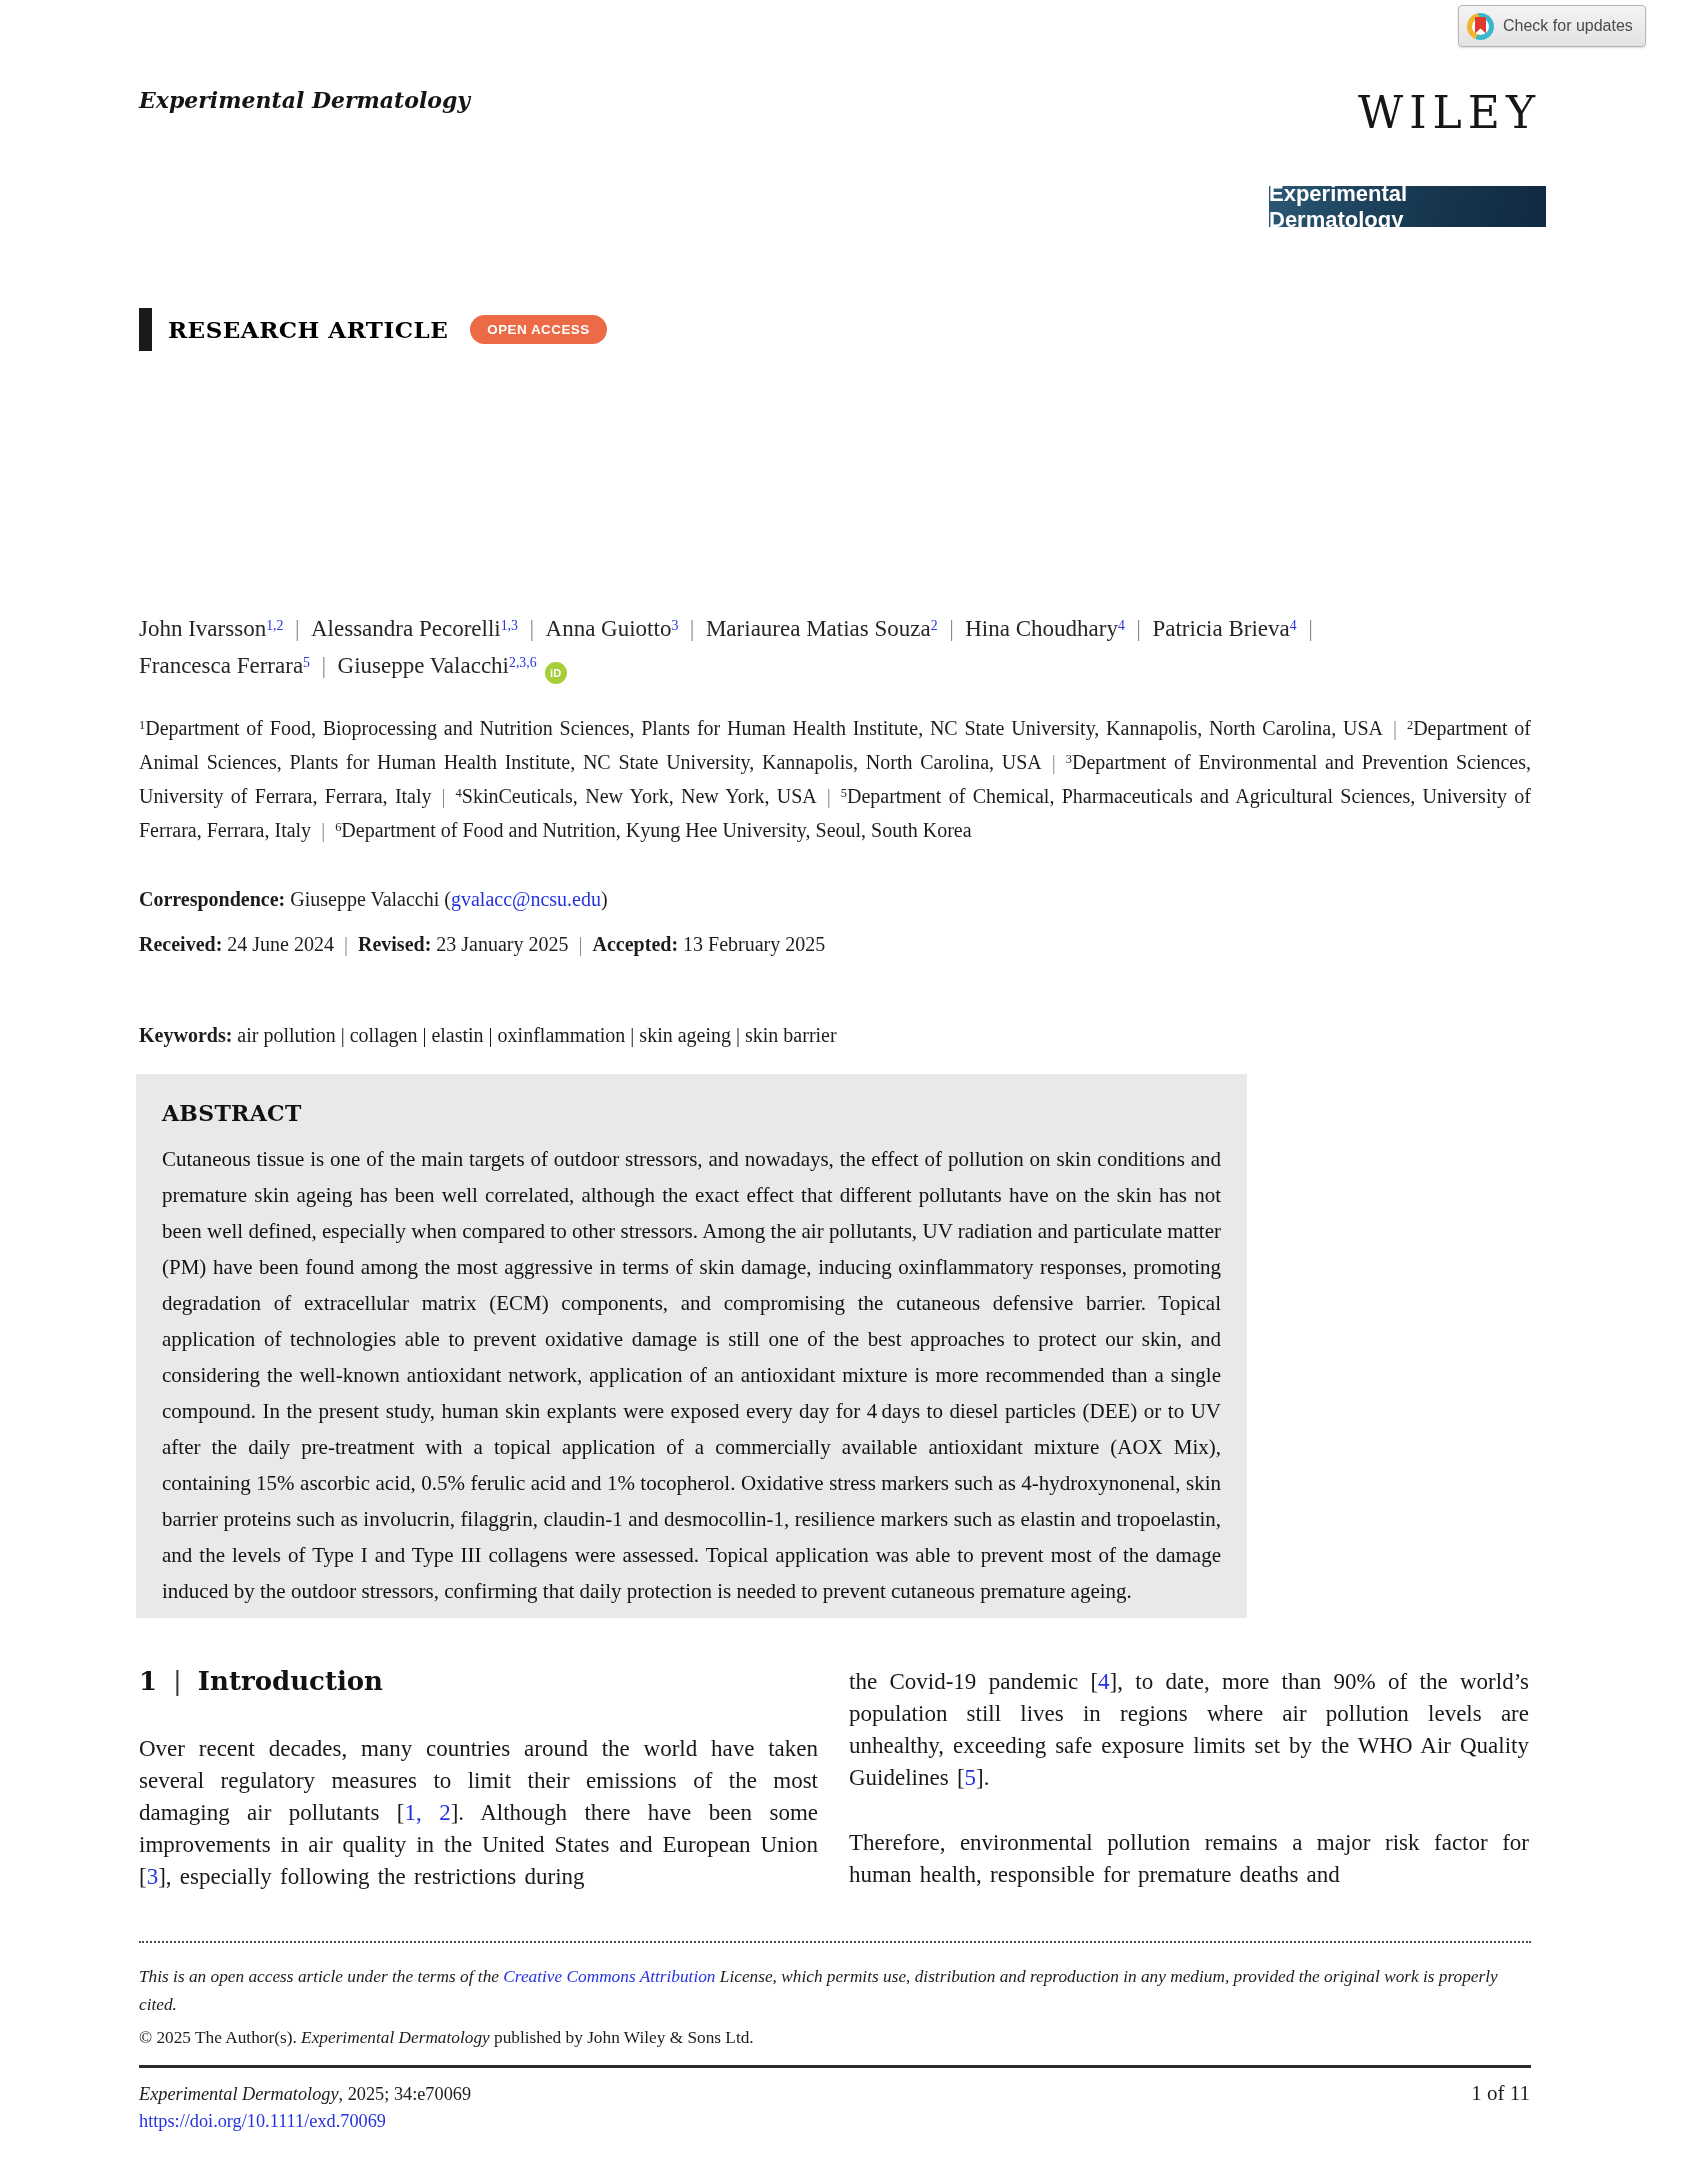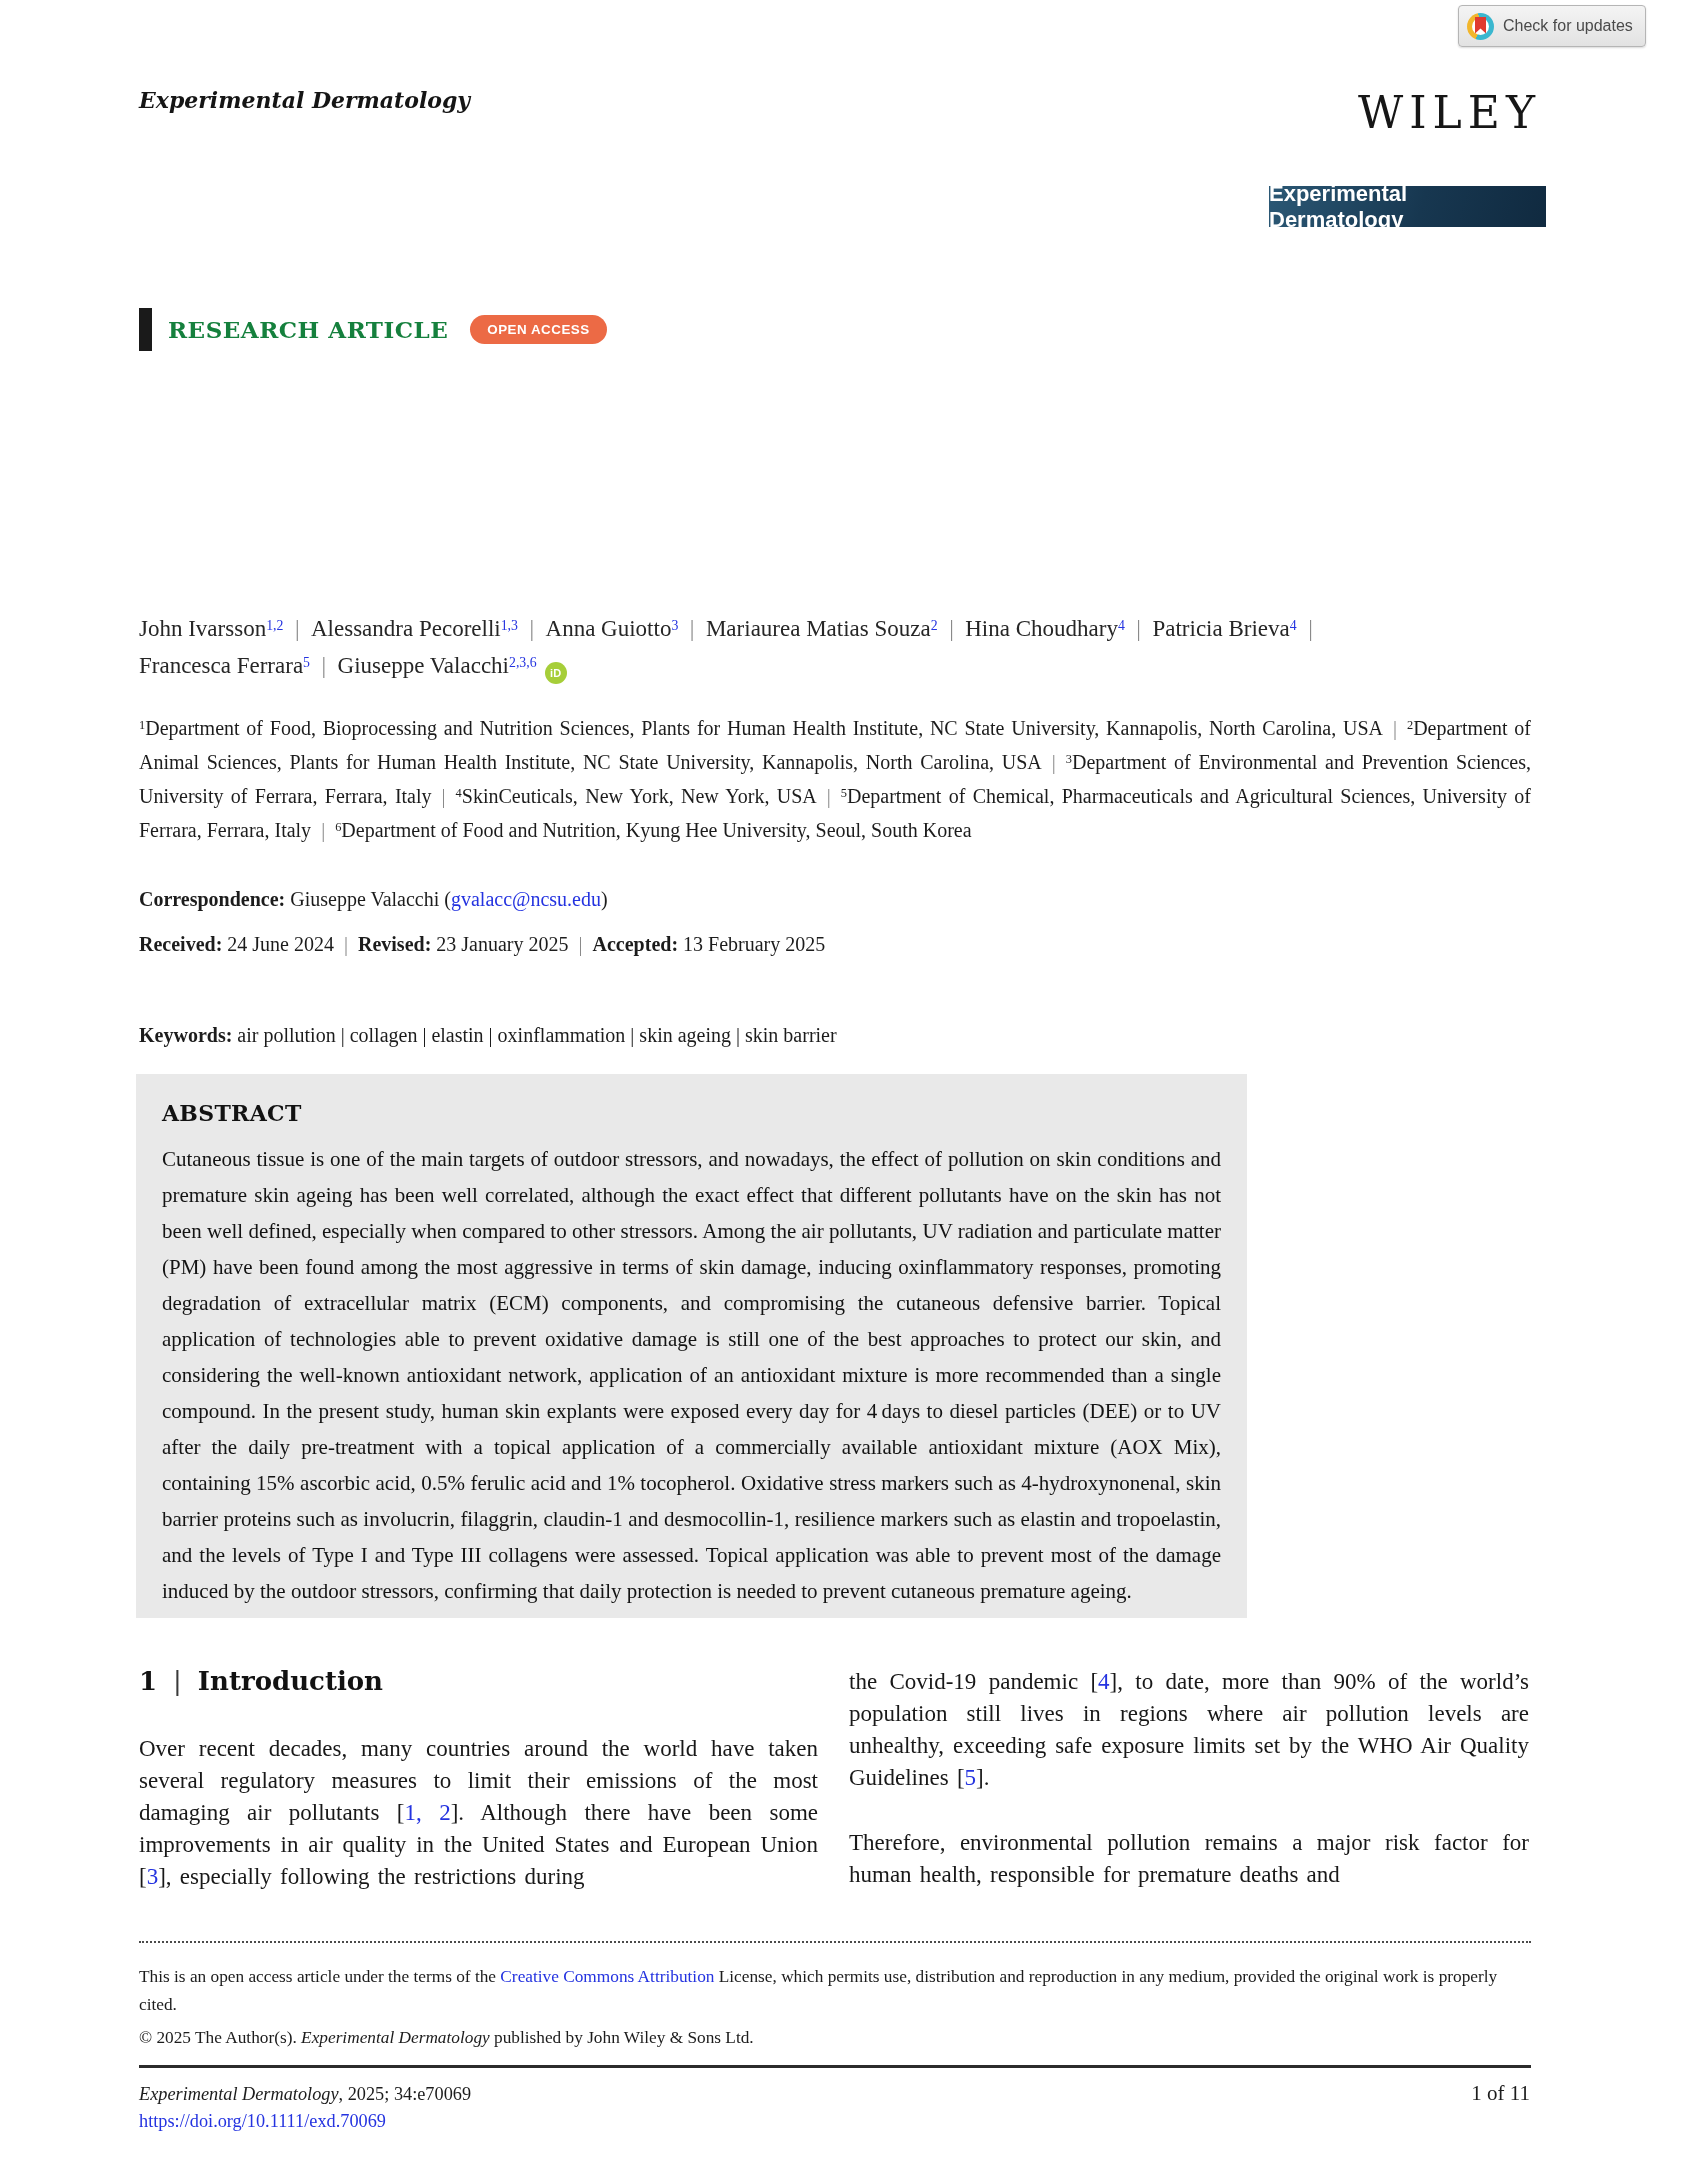--- a/index.html
+++ b/index.html
@@ -27,21 +27,21 @@
   .cfu-bookmark{position:absolute;left:8px;top:4px;width:11px;height:17px;background:#e03a30;
     clip-path:polygon(0 0,100% 0,100% 100%,50% 70%,0 100%);}
   .journal-badge{position:absolute;left:1269px;top:186px;width:277px;height:41px;
     display:flex;align-items:center;justify-content:center;
     background:linear-gradient(105deg,#2b5875 0%,#173750 55%,#102a40 100%);
     color:#fff;font-family:"Liberation Sans",sans-serif;font-weight:bold;font-size:22px;}
   
   .type-row{position:absolute;left:139px;top:307px;display:flex;align-items:center;height:44px;}
   .type-bar{width:13px;height:43px;background:#1a1a1a;}
   .type-label{margin-left:16px;font-family:"DejaVu Serif",serif;font-weight:bold;font-size:23px;
-    letter-spacing:0.5px;color:#15803d;}
+    letter-spacing:0.5px;color:#000000;}
   .oa-pill{margin-left:22px;height:29px;line-height:29px;padding:0 17px;border-radius:15px;
     background:#ec6a45;color:#fff;font-family:"Liberation Sans",sans-serif;font-weight:bold;
     font-size:13.4px;letter-spacing:0.5px;}
   
   .title{position:absolute;left:138px;top:420px;font-family:"DejaVu Serif",serif;font-weight:bold;
     font-size:44px;line-height:61px;color:#121212;letter-spacing:0.2px;}
   .authors{position:absolute;left:139px;top:612px;font-size:23px;line-height:34px;color:#262626;}
   .sup{position:relative;top:-.45em;font-size:.6em;color:var(--link);}
   .supk{position:relative;top:-.45em;font-size:.62em;color:inherit;}
   .sep{color:#8a8a8a;}
@@ -69,21 +69,21 @@
   .col{position:absolute;top:1666px;}
   .col.left{left:139px;width:679px;}
   .col.right{left:849px;width:680px;}
   .intro-heading{font-family:"DejaVu Serif",serif;font-weight:bold;font-size:26px;color:#121212;}
   .intro-heading .pipe{font-weight:400;color:#3a3a3a;margin:0 16px;}
   .body-par{margin:0;font-size:23px;line-height:32px;text-align:justify;word-spacing:2.5px;color:#181818;}
   .col.left .body-par{margin-top:37px;}
   .col.right .body-par.second{margin-top:33px;}
   
   .dashline{position:absolute;left:139px;top:1941px;width:1392px;border-top:2px dotted #4a4a4a;}
-  .license{position:absolute;left:139px;top:1963px;width:1392px;font-size:17.3px;line-height:28px;color:#1c1c1c;}
+  .license{position:absolute;left:139px;top:1963px;width:1392px;font-size:17.3px;line-height:28px;color:#1c1c1c;font-style:italic;}
   .copyright{position:absolute;left:139px;top:2028px;width:1392px;font-size:17.3px;color:#1c1c1c;}
   .rule{position:absolute;left:139px;top:2065px;width:1392px;height:3px;background:#2b2b2b;}
   .footer-citation{position:absolute;left:139px;top:2084px;font-size:18.3px;color:#1c1c1c;}
   .footer-doi{position:absolute;left:139px;top:2111px;font-size:18.3px;}
   .footer-page{position:absolute;right:153px;top:2081px;font-size:21px;color:#1c1c1c;}
 </style>
 </head>
 <body>
 
 <div class="page">

